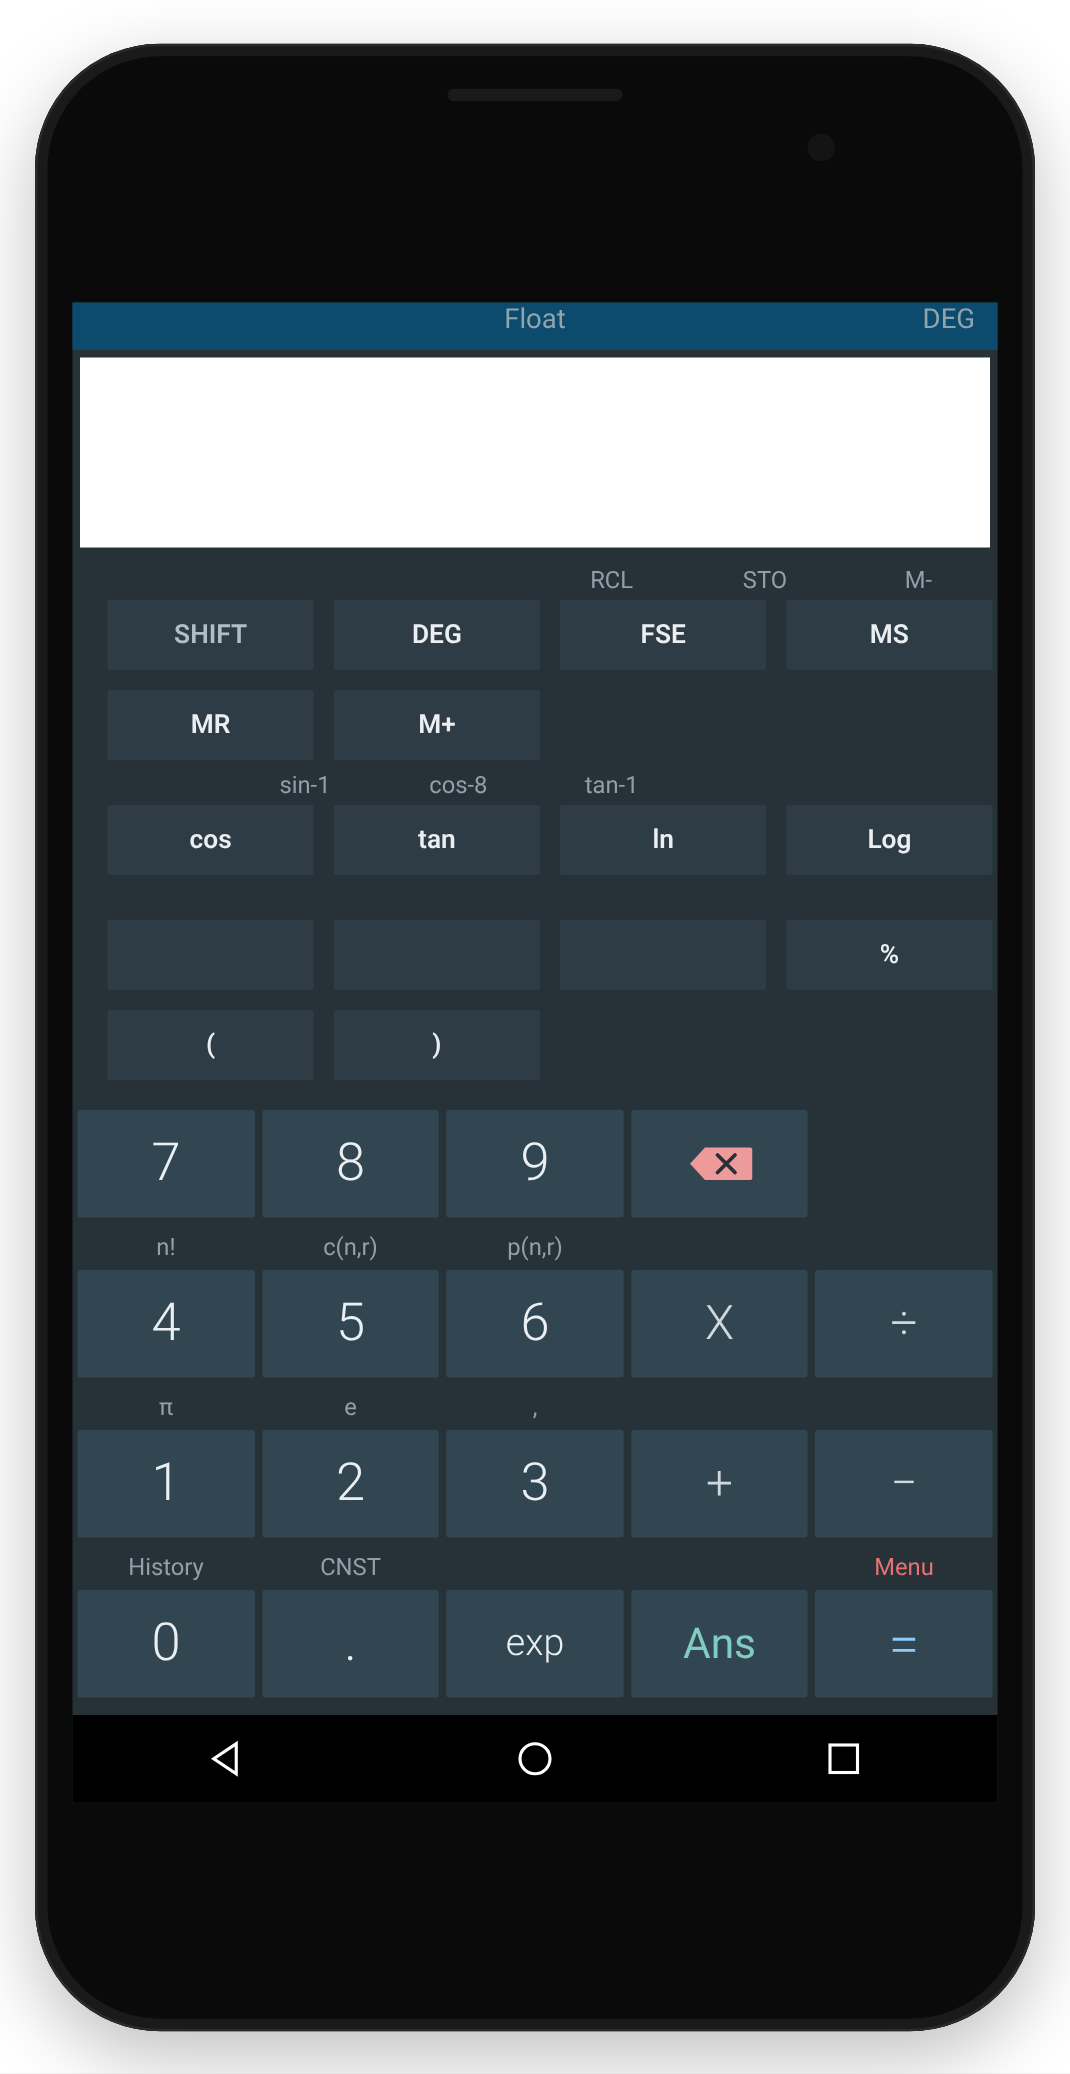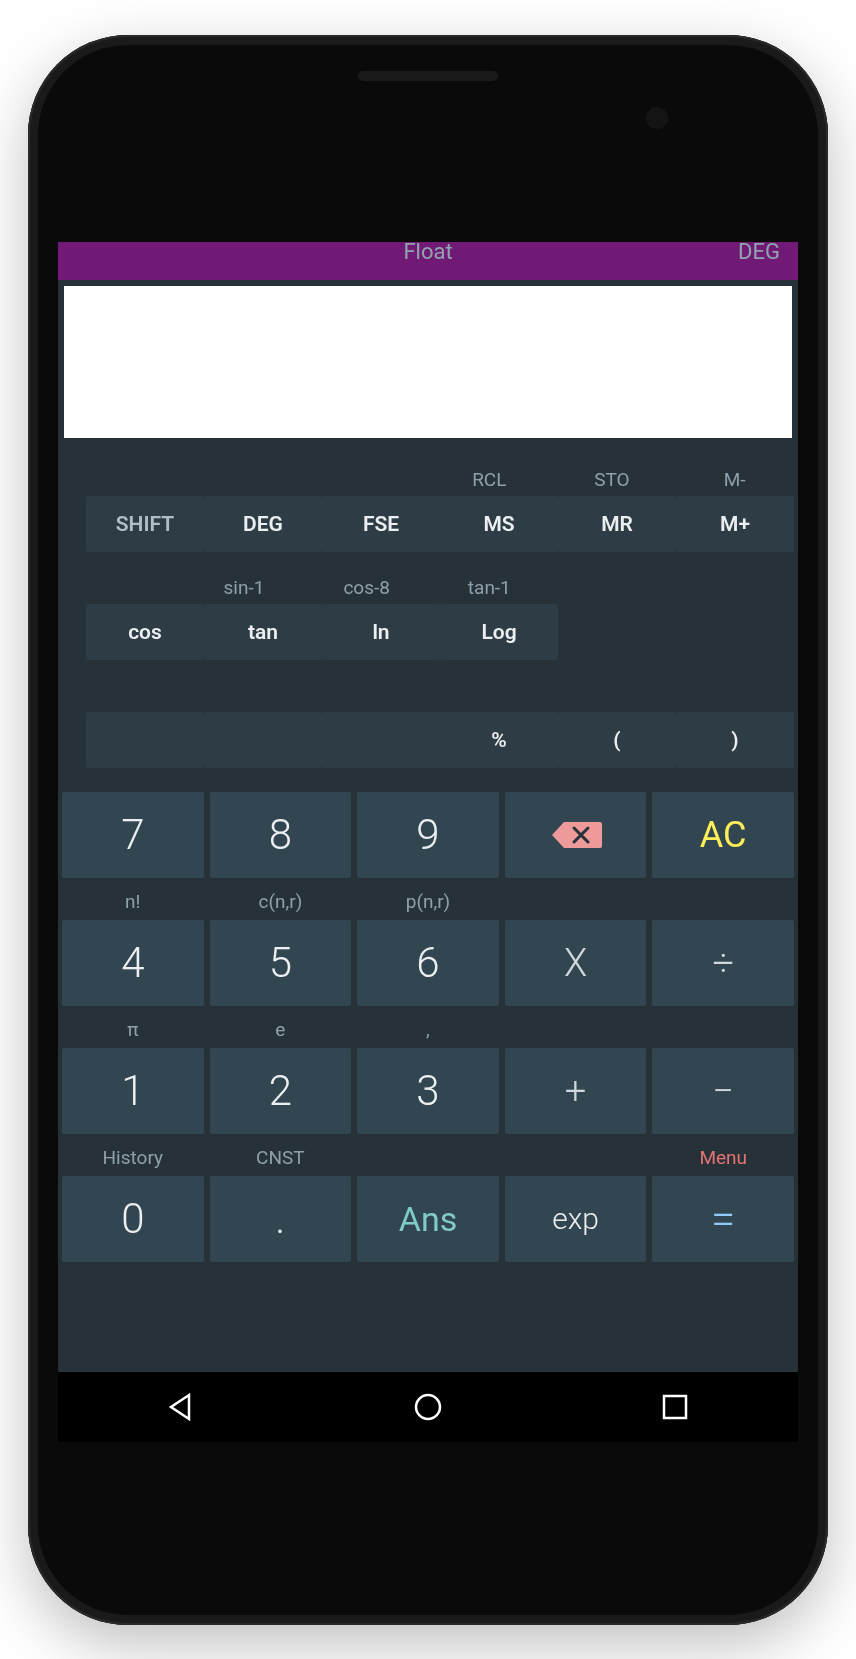--- a/index.html
+++ b/index.html
@@ -25,34 +25,34 @@
   .screen {
     width: 740px; height: 1200px;
     background: #263238;
     display:flex; flex-direction:column;
     position:relative;
     margin-top:24px;
   }
   
   .statusbar {
     height: 38px;
-    background: #701a75;
-    display:flex; align-items:flex-end; justify-content:space-between;
-    padding: 16px 18px;
+    background: #0c4a6e;
+    display:flex; align-items:flex-start; justify-content:space-between;
+    padding: 1px 18px;
     color:#90a4ae; font-size:22px;
   }
   .statusbar .center { position:absolute; left:0; right:0; text-align:center; pointer-events:none; }
   .display {
     margin: 6px;
     height: 152px;
     background:#fff;
   }
-  .small-row { display:grid; grid-template-columns: repeat(6,1fr); gap:4px; padding:0 4px; height:24px; margin-top:24px;}
+  .small-row { display:grid; grid-template-columns: repeat(6,1fr); gap:4px; padding:0 4px; height:24px; margin-top:8px;}
   .small-row span { text-align:center; color:#8fa0aa; font-size:19px; }
-  .btn-rows { display:grid; grid-template-columns: repeat(6,1fr); gap:0; padding:0 4px; margin-top:4px;margin-left:24px;}
+  .btn-rows { display:grid; grid-template-columns: repeat(4,1fr); gap:16px; padding:0 4px; margin-top:4px;margin-left:24px;}
   .btn {
     background:#2d3c45; color:#eceff1; height:56px;
     display:flex; align-items:center; justify-content:center;
     font-size:21px; font-weight:600;
     cursor:pointer;
     border-radius:2px;
   }
   .btn.dim { color:#b0bec5; font-weight:600; }
   .btn.empty { background:#2d3c45; }
   .sep { height:18px; }
@@ -157,21 +157,20 @@
       <div class="key">8</div>
       <div class="key">9</div>
       <div class="key">
         <span class="bksp">
           <svg viewBox="0 0 52 34">
                 <path d="M14 4 L50 4 Q52 4 52 6 L52 28 Q52 30 50 30 L14 30 L2 17 Z" fill="#ef9a9a"></path>
                 <path d="M24 10 L38 24 M38 10 L24 24" stroke="#263238" stroke-width="3" stroke-linecap="round"></path>
               </svg>
         </span>
       </div>
-      <div class="key ac">AC</div>
     </div>
 
     <div class="krow-label">
       <span>n!</span>
       <span>c(n,r)</span>
       <span>p(n,r)</span>
       <span></span>
           <span></span>
     </div>
     <div class="keypad">
@@ -200,22 +199,22 @@
     <div class="krow-label">
       <span>History</span>
       <span>CNST</span>
       <span></span>
           <span></span>
       <span class="menu">Menu</span>
     </div>
     <div class="keypad">
       <div class="key">0</div>
       <div class="key">.</div>
+      <div class="key fn">exp</div>
       <div class="key ans">Ans</div>
-      <div class="key fn">exp</div>
       <div class="key eq">=</div>
     </div>
 
     <div class="navbar">
       <div class="navbtn">
         <svg viewBox="0 0 36 36">
               <path d="M26 6 L26 30 L8 18 Z"></path>
             </svg>
       </div>
       <div class="navbtn">

